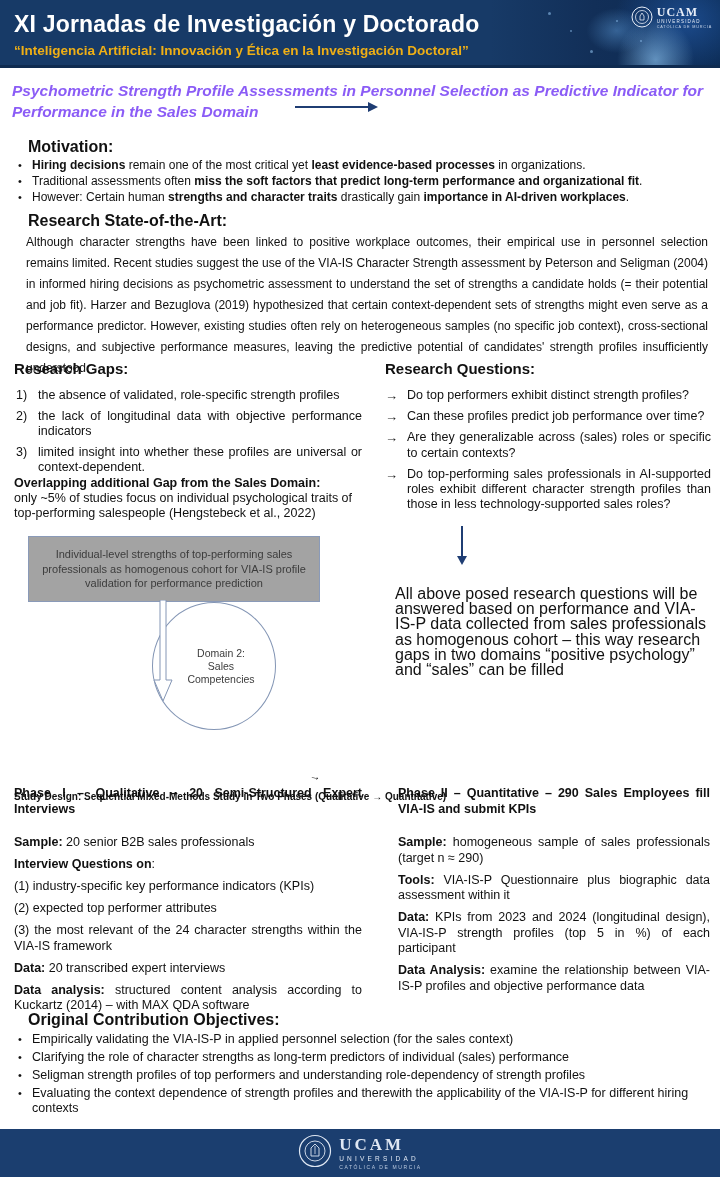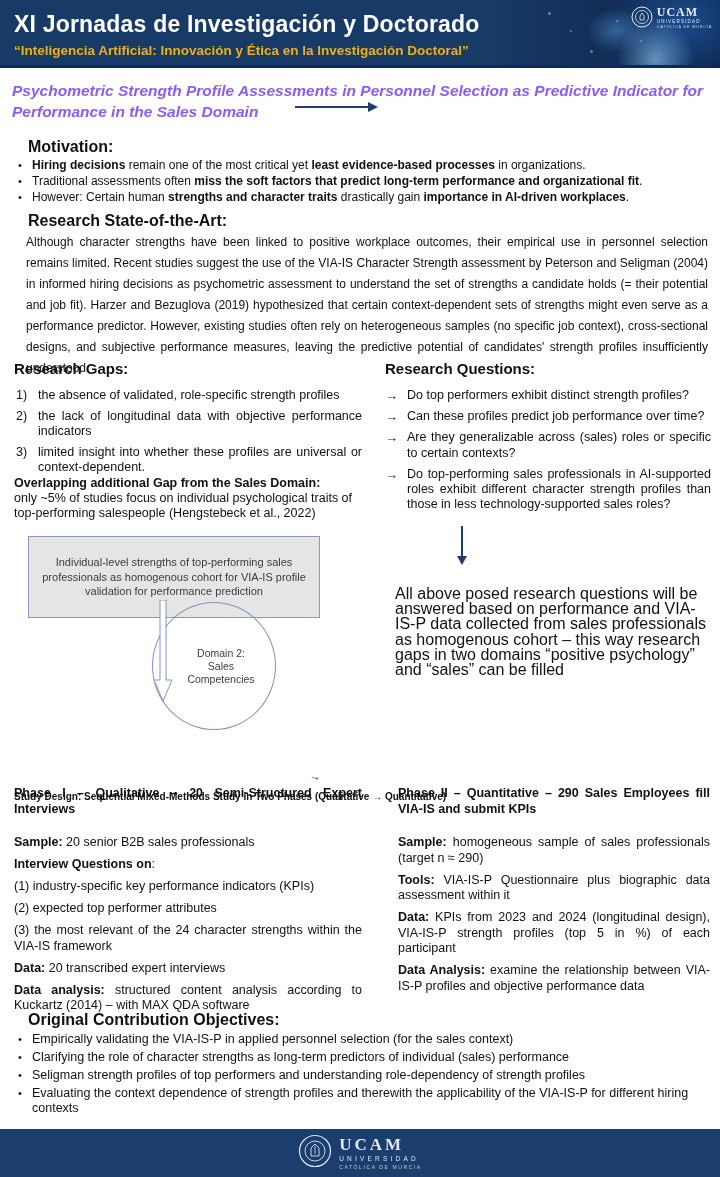--- a/index.html
+++ b/index.html
@@ -55,21 +55,21 @@
   .overlap .h { font-size:12.5px; font-weight:bold; }
   .overlap p { font-size:12.5px; line-height:15px; margin-top:1px; }
 
   .questions { position:absolute; left:385px; top:360px; width:326px; }
   .arrlist { list-style:none; }
   .arrlist li { position:relative; padding-left:22px; font-size:12.5px; line-height:15.2px; margin-bottom:6px; text-align:justify; }
   .arrlist li .mk { position:absolute; left:0; top:0; font-size:13px; color:#222; }
 
   
   .diagram { position:absolute; left:0; top:530px; width:400px; height:235px; }
-  .dg-box { position:absolute; left:28px; top:6px; width:292px; height:82px; border:1px solid #8a9ab8; background:#e5e5e5;
+  .dg-box { position:absolute; left:28px; top:6px; width:292px; height:66px; border:1px solid #8a9ab8; background:#a3a3a3;
     display:flex; align-items:center; justify-content:center; text-align:center; font-size:11px; line-height:14.5px; color:#3c3c3c; padding:4px 12px; }
   .venn-circle { position:absolute; border:1px solid #8496b5; border-radius:50%; background:transparent;
     display:flex; align-items:center; justify-content:center; text-align:center; font-size:10.5px; line-height:13px; color:#3c3c3c; white-space:pre-line; }
   .vc1 { left:66px; top:74px; width:112px; height:122px; }
   .vc2 { left:152px; top:72px; width:124px; height:128px; padding-left:14px; }
   .hollow-arrow { position:absolute; left:152px; top:70px; z-index:2; }
   .h-arrow { position:absolute; left:295px; top:100px; }
   .v-arrow { position:absolute; left:455px; top:526px; }
   .answer-note { position:absolute; left:395px; top:586px; width:314px; font-size:16px; line-height:15.2px; }
 

